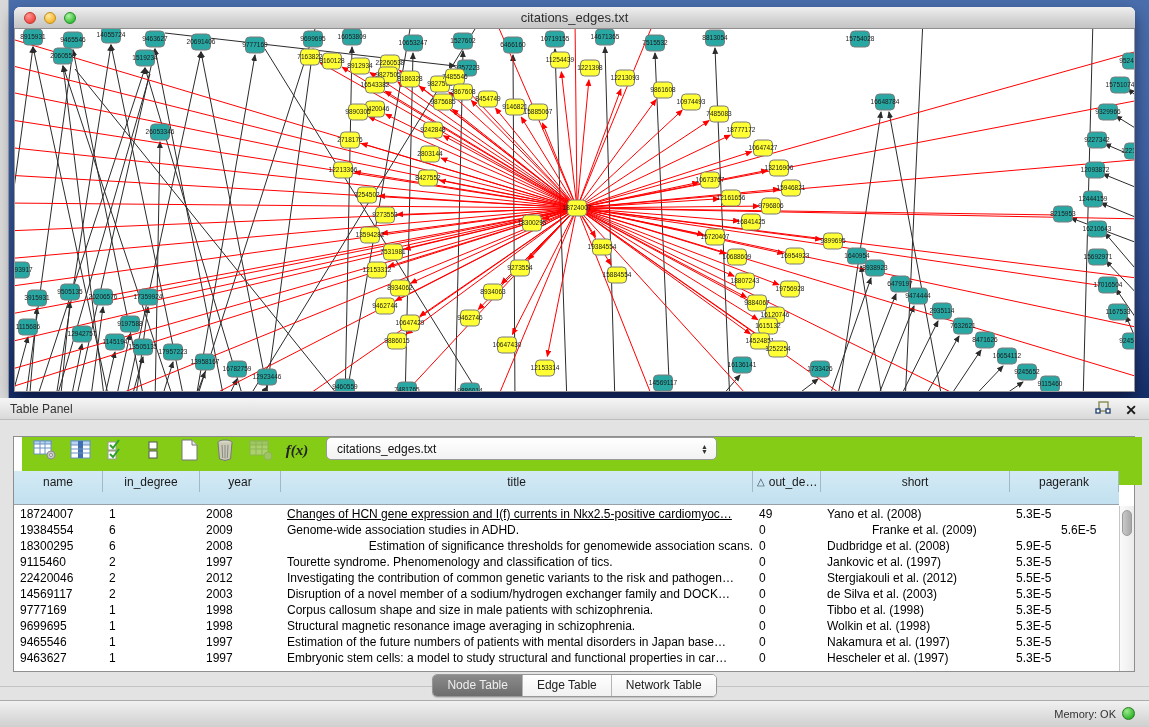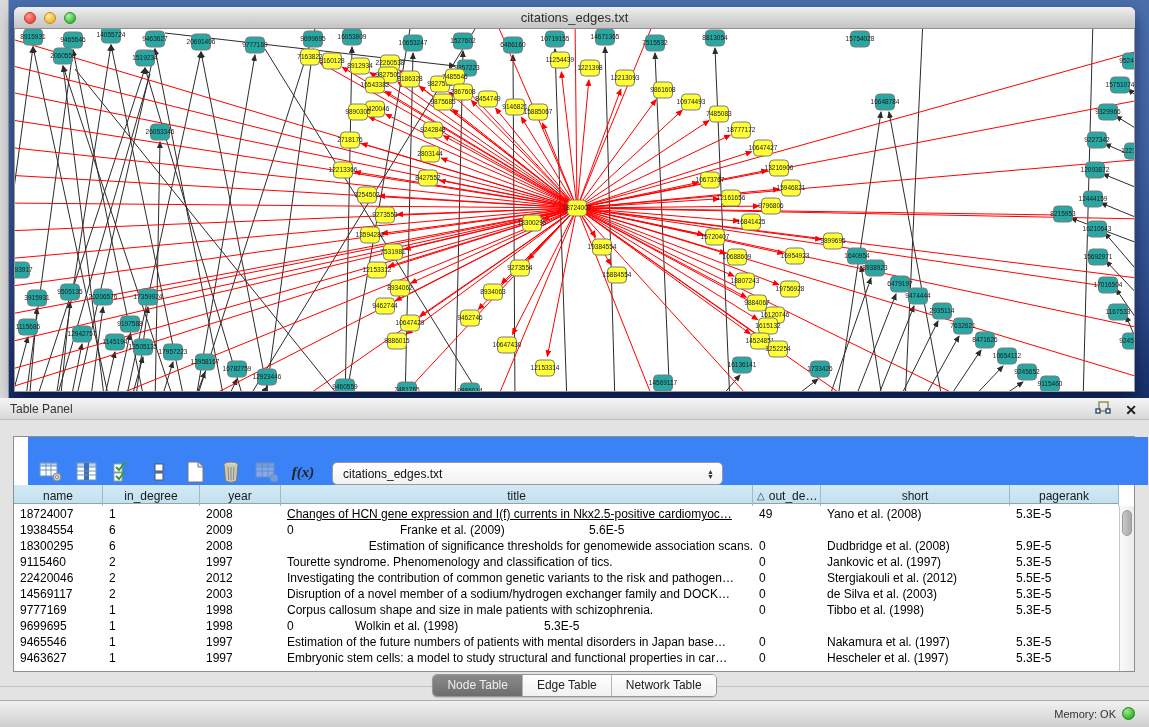--- a/index.html
+++ b/index.html
@@ -28,32 +28,32 @@
   
   .table-panel { position:absolute; left:0; top:398px; width:1149px; height:329px; background:#e3e3e3; }
   .panel-titlebar { position:absolute; left:0; top:0; width:1149px; height:22px;
     background:linear-gradient(180deg,#f5f5f5,#d9d9d9); border-bottom:1px solid #bdbdbd; }
   .panel-title { position:absolute; left:10px; top:4px; font-size:12px; color:#333; }
   .panel-actions { position:absolute; right:12px; top:3px; display:flex; gap:14px; align-items:center; }
   .close-icon { font-size:14px; font-weight:bold; color:#1a1a1a; line-height:16px; cursor:default; }
 
   .panel-container { position:absolute; left:13px; top:38px; width:1122px; height:236px;
     background:#fff; border:1px solid #8e8e8e; }
-  .tbl-toolbar { position:absolute; left:14px; top:0; width:100%; height:48px; background:#3b82f6;
-    display:flex; align-items:flex-end; }
+  .tbl-toolbar { position:absolute; left:8px; top:0; width:100%; height:48px; background:#84cc16;
+    display:flex; align-items:flex-start; }
   .tb-icon { margin-left:10px; width:26px; height:26px; display:flex; align-items:center; justify-content:center; }
   .tb-icon svg { display:block; }
   .fx { font-family:"Liberation Serif", serif; font-style:italic; font-weight:bold; font-size:15px; color:#222; }
   .combo { margin-left:16px; width:391px; height:23px; background:linear-gradient(180deg,#ffffff,#f2f2f2);
     border:1px solid #9a9a9a; border-radius:5px; display:flex; align-items:center; position:relative; }
   .combo-label { font-size:12px; color:#111; padding-left:10px; flex:1; }
   .combo-arrows { display:flex; flex-direction:column; align-items:center; margin-right:8px; }
   .combo-arrows span { font-size:7px; line-height:5px; color:#333; }
 
-  .tbl-header { position:absolute; left:0; top:48px; height:19px; display:flex;
+  .tbl-header { position:absolute; left:0; top:34px; height:34px; display:flex;
     background:linear-gradient(180deg,#d3eaf5,#c2e0ef); border-bottom:1px solid #98a0a8; }
   .hdr-cell { height:21px; font-size:12px; color:#1a1a1a; display:flex; align-items:center; justify-content:center;
     border-right:1px solid #9fb9c8; overflow:hidden; white-space:nowrap; }
   .hdr-cell.left { justify-content:flex-start; padding-left:4px; }
   .hdr-cell .sort { margin-right:4px; font-size:10px; color:#33475a; }
   .tbl-rows { position:absolute; left:0; top:69px; }
   .tbl-row { display:flex; height:16px; }
   .tbl-cell { font-size:12px; line-height:16px; color:#000; padding-left:6px;
     overflow:hidden; white-space:nowrap; }
   .tbl-scrollbar { position:absolute; right:0; top:69px; bottom:0; width:15px;
@@ -908,20 +908,21 @@
             <div class="tbl-cell" style="width: 81px;">2008</div>
             <div class="tbl-cell" style="width: 472px; text-decoration: underline;">Changes of HCN gene expression and I(f) currents in Nkx2.5-positive cardiomyoc…</div>
             <div class="tbl-cell" style="width: 68px;">49</div>
             <div class="tbl-cell" style="width: 189px;">Yano et al. (2008)</div>
             <div class="tbl-cell" style="width: 109px;">5.3E-5</div>
           </div>
           <div class="tbl-row">
             <div class="tbl-cell" style="width: 89px;">19384554</div>
             <div class="tbl-cell" style="width: 97px;">6</div>
             <div class="tbl-cell" style="width: 81px;">2009</div>
+            <div class="tbl-cell" style="width: 472px;">Genome-wide association studies in ADHD.</div>
             <div class="tbl-cell" style="width: 68px;">0</div>
             <div class="tbl-cell" style="width: 189px; margin-left: 45px;">Franke et al. (2009)</div>
             <div class="tbl-cell" style="width: 109px;">5.6E-5</div>
           </div>
           <div class="tbl-row">
             <div class="tbl-cell" style="width: 89px;">18300295</div>
             <div class="tbl-cell" style="width: 97px;">6</div>
             <div class="tbl-cell" style="width: 81px;">2008</div>
             <div class="tbl-cell" style="width: 472px; text-align: right;">Estimation of significance thresholds for genomewide association scans.</div>
             <div class="tbl-cell" style="width: 68px;">0</div>
@@ -961,20 +962,21 @@
             <div class="tbl-cell" style="width: 81px;">1998</div>
             <div class="tbl-cell" style="width: 472px;">Corpus callosum shape and size in male patients with schizophrenia.</div>
             <div class="tbl-cell" style="width: 68px;">0</div>
             <div class="tbl-cell" style="width: 189px;">Tibbo et al. (1998)</div>
             <div class="tbl-cell" style="width: 109px;">5.3E-5</div>
           </div>
           <div class="tbl-row">
             <div class="tbl-cell" style="width: 89px;">9699695</div>
             <div class="tbl-cell" style="width: 97px;">1</div>
             <div class="tbl-cell" style="width: 81px;">1998</div>
+            <div class="tbl-cell" style="width: 472px;">Structural magnetic resonance image averaging in schizophrenia.</div>
             <div class="tbl-cell" style="width: 68px;">0</div>
             <div class="tbl-cell" style="width: 189px;">Wolkin et al. (1998)</div>
             <div class="tbl-cell" style="width: 109px;">5.3E-5</div>
           </div>
           <div class="tbl-row">
             <div class="tbl-cell" style="width: 89px;">9465546</div>
             <div class="tbl-cell" style="width: 97px;">1</div>
             <div class="tbl-cell" style="width: 81px;">1997</div>
             <div class="tbl-cell" style="width: 472px;">Estimation of the future numbers of patients with mental disorders in Japan base…</div>
             <div class="tbl-cell" style="width: 68px;">0</div>

